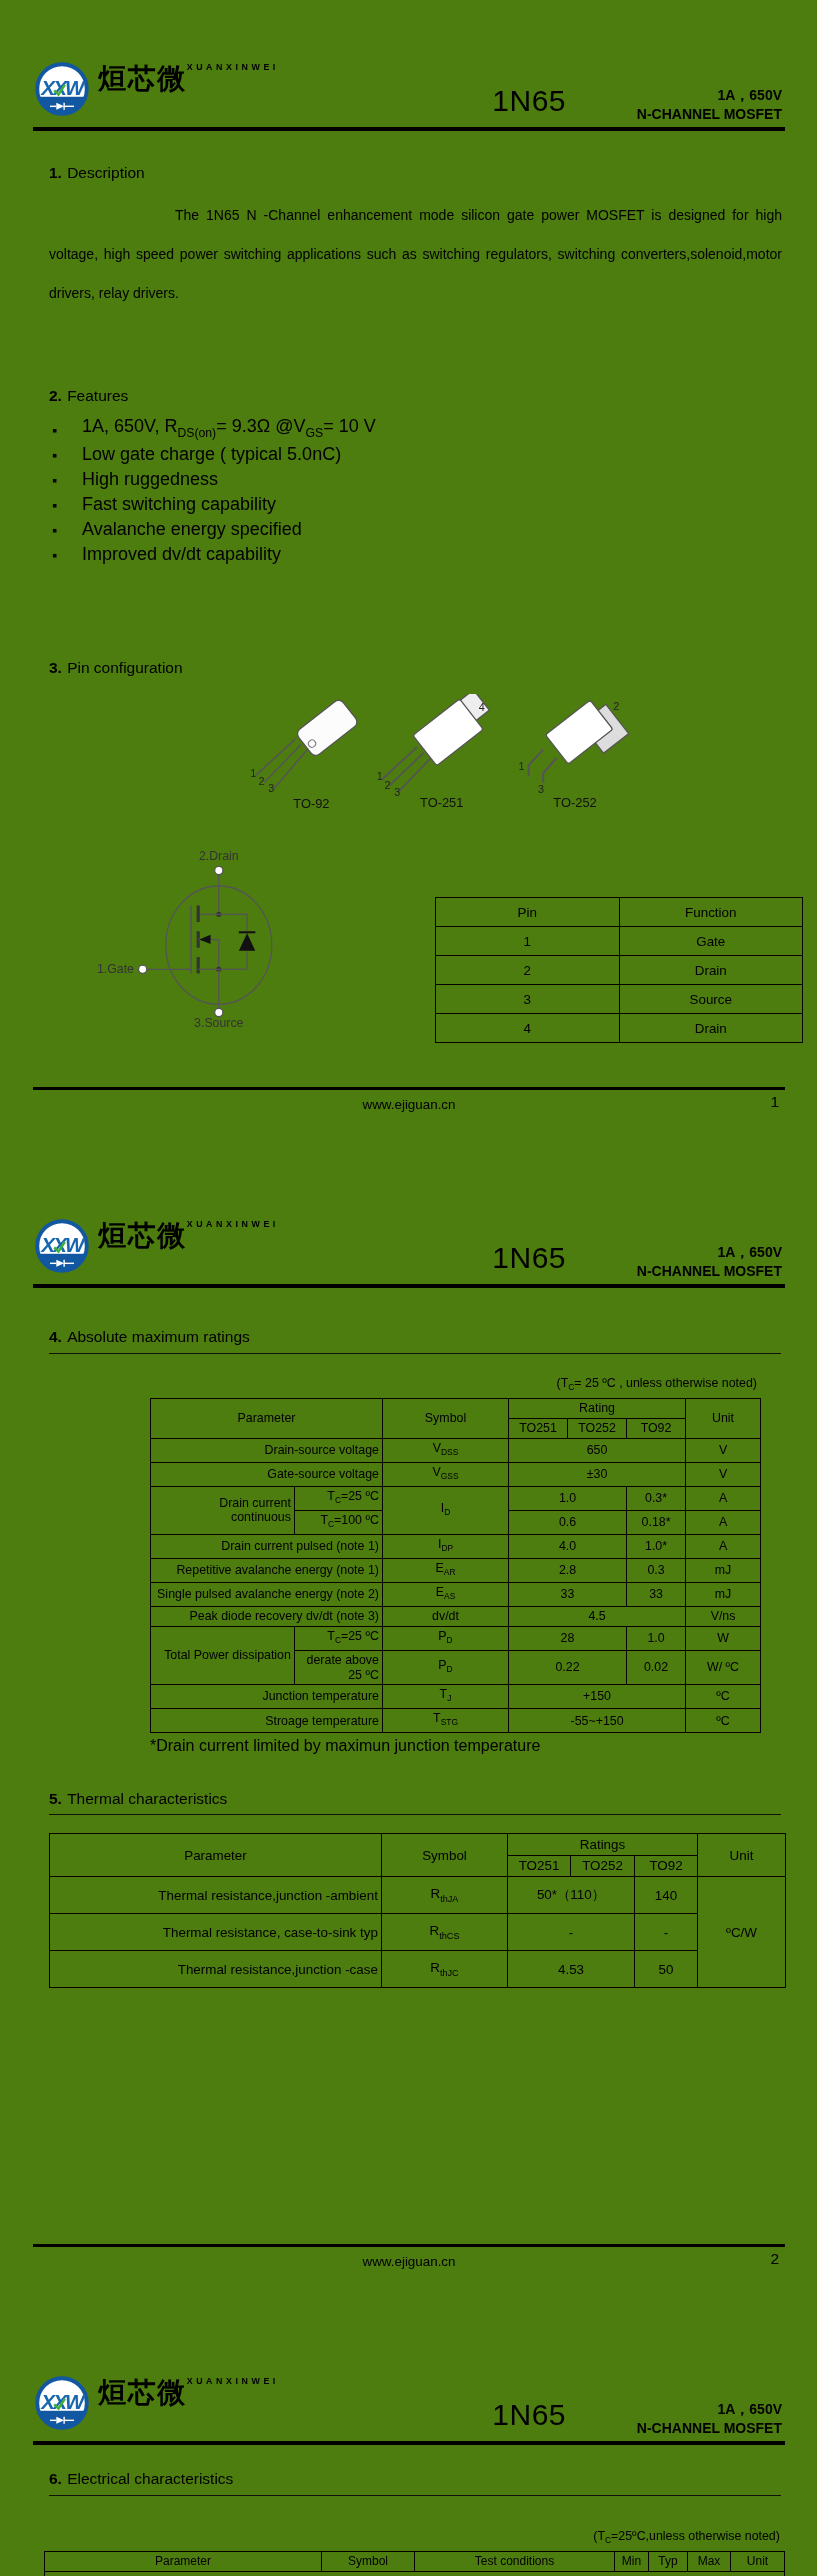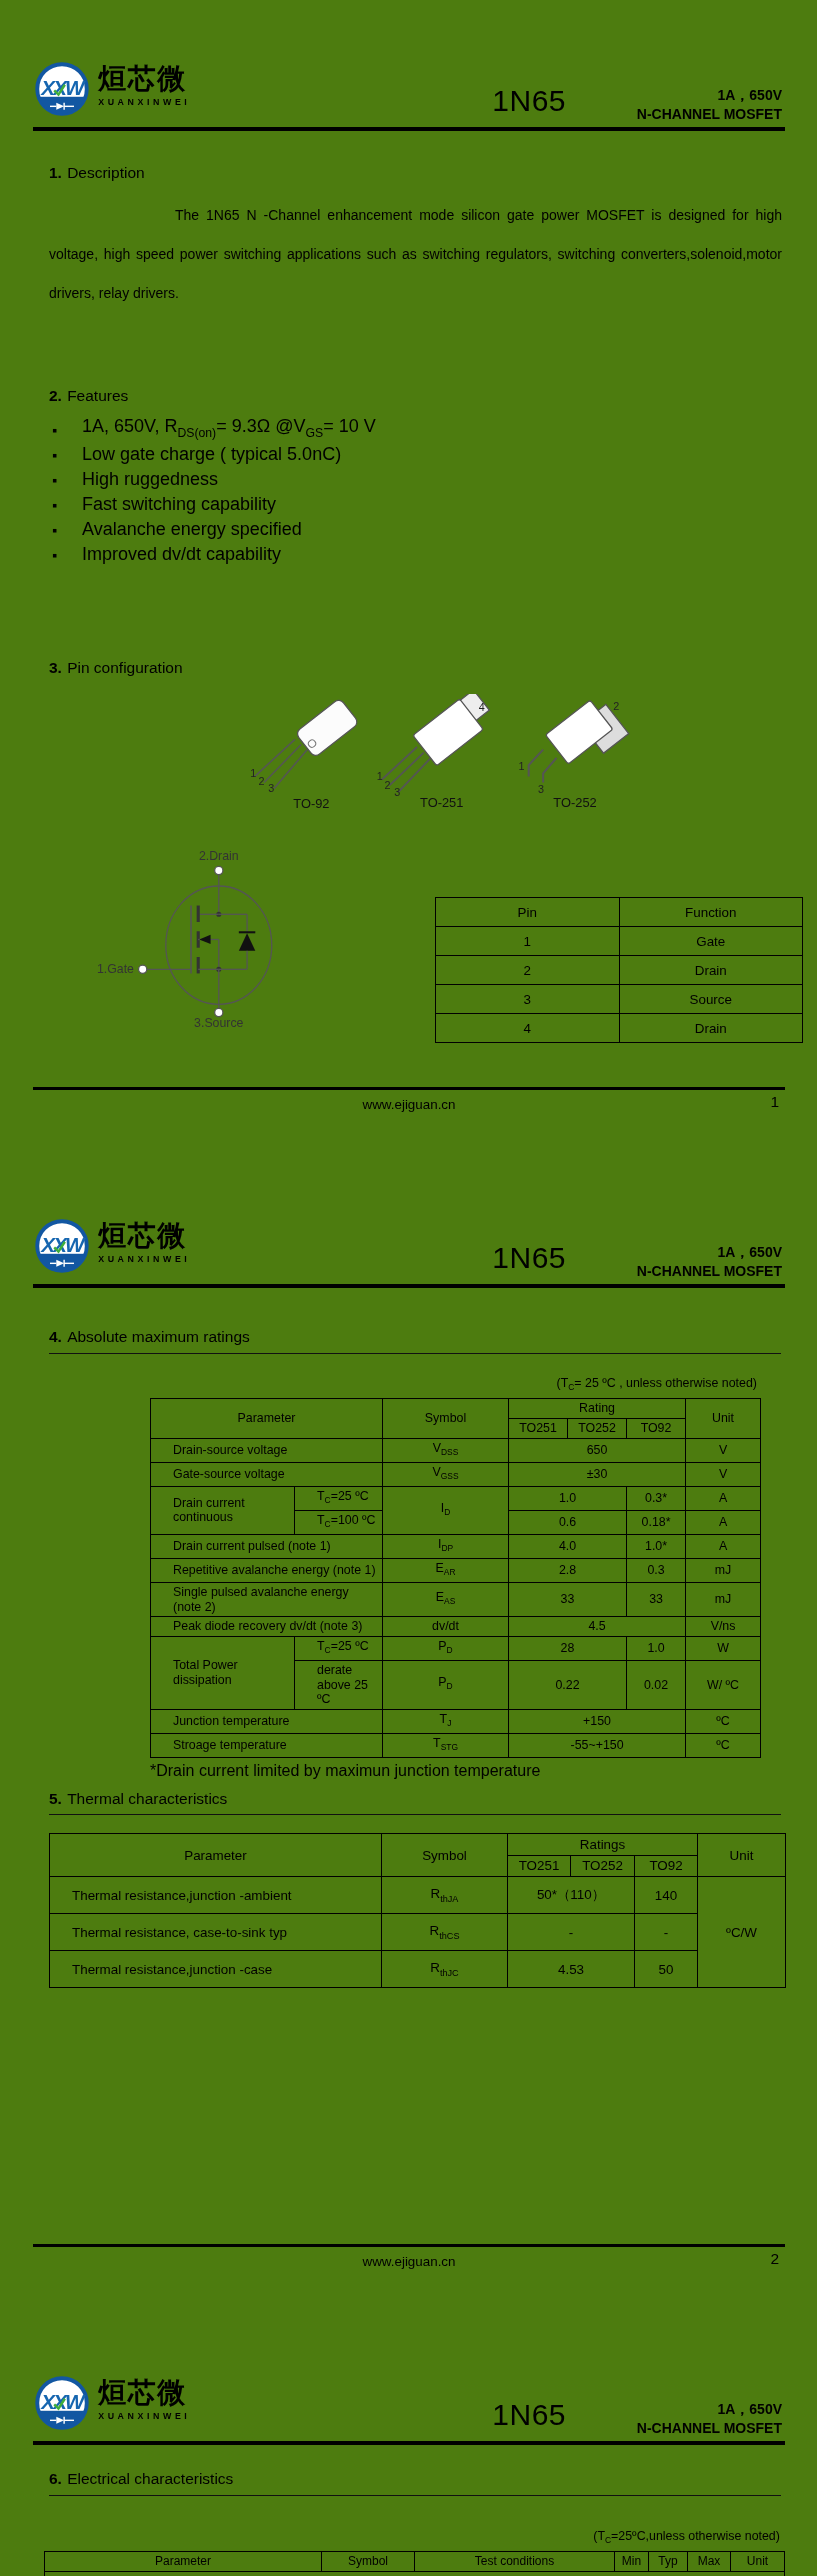--- a/index.html
+++ b/index.html
@@ -2,39 +2,39 @@
 <html style="font-size:8.2px"><head>
 <meta charset="utf-8">
 <style>
 *{margin:0;padding:0;box-sizing:border-box}
 html,body{background:#fff}
 body{width:818px;font-family:"Liberation Sans","DejaVu Sans",sans-serif;color:#000}
 .page{position:relative;width:818px;height:1157px;overflow:hidden;background:#4d7c0f}
 
 .logo{position:absolute;left:33px;top:60px;display:flex;align-items:flex-start;gap:7.2px}
 .logo svg{display:block}
-.brand-txt{display:flex;flex-direction:column}
+.brand-txt{display:flex;flex-direction:row}
 .brand-cn{font-size:28px;font-weight:700;letter-spacing:1.5px;line-height:32px;margin-top:3.1px}
 .brand-en{font-size:8.8px;font-weight:600;letter-spacing:3.6px;margin-top:1.5px}
 .part{position:absolute;left:247px;width:319px;top:84px;text-align:right;font-size:30px;letter-spacing:0.5px}
 .hdr-right{position:absolute;right:36px;top:86px;text-align:right;font-size:14px;font-weight:700;line-height:19px}
 .hdr-rule{position:absolute;left:33px;right:33px;top:127px;height:4.1px;background:#000}
 
 .sec{position:absolute;left:49px;font-size:15.5px}
 .sec .num{font-weight:700;margin-right:5.2px}
 .rule2{position:absolute;left:49px;right:37px;height:1px;background:#111}
 .desc{position:absolute;left:49px;right:36px;top:196px;text-align:justify;font-size:14px;line-height:39px;text-indent:126px}
 .features{position:absolute;left:52px;top:415px}
 .feat{display:flex;align-items:flex-end;height:25px;font-size:18px}
 .feat .bullet{width:30px}
 .feat .bullet::before{content:"▪";font-size:14.4px}
 
 table.tbl{border-collapse:collapse;table-layout:fixed;border:1.5px solid #000;width:100%}
 .tbl td{border:1px solid #000;text-align:center;vertical-align:middle;padding:2.1px 3.1px;white-space:pre-line}
-.tbl td.p{text-align:left;padding-left:22px}
+.tbl td.p{text-align:right;padding-left:5px}
 sub{font-size:68%}
 .pintbl-wrap{position:absolute;left:435px;top:897px;width:368px}
 .pintbl td{height:29px;font-size:13.4px}
 .p2flow{position:absolute;left:150px;top:219px;width:611px}
 .condnote{text-align:right;font-size:12.4px;padding:0 4.1px 5.2px 0}
 .abs td{font-size:12.4px;height:20px;line-height:14.4px}
 .footnote{font-size:16px;padding-top:4.1px}
 .thermal-wrap{position:absolute;left:49px;top:676px;width:737px}
 .thermal td{font-size:13.4px}
 .thermal td.data{height:37px}

